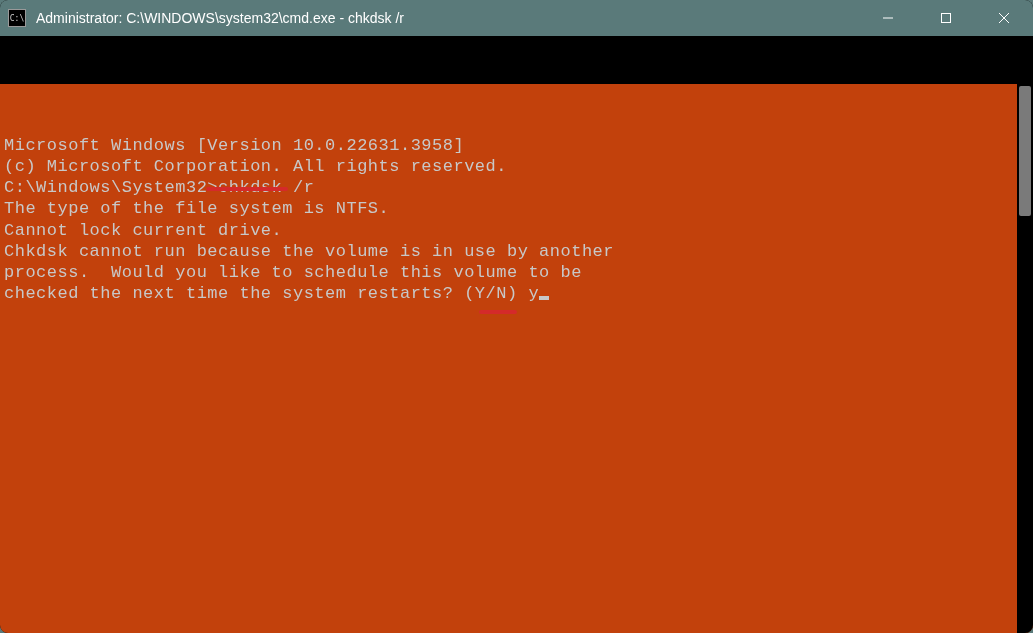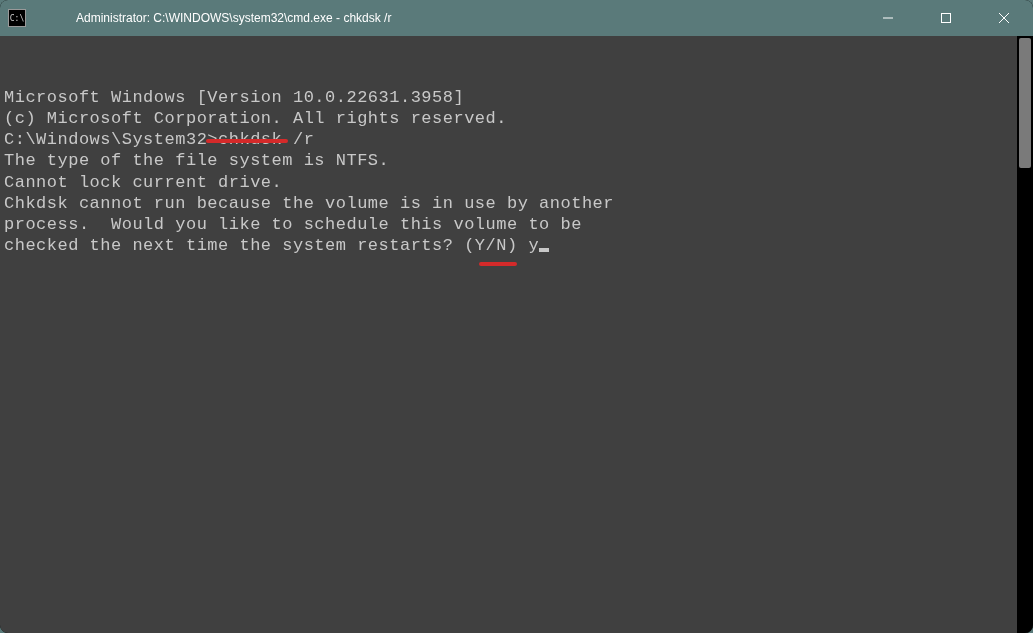--- a/index.html
+++ b/index.html
@@ -39,23 +39,22 @@
       display: flex;
       align-items: center;
       justify-content: center;
       font-size: 8px;
       color: #ccc;
       font-family: monospace;
       margin-right: 10px;
     }
     .title-text {
       color: #fff;
-      font-size: 12px;
+      font-size: 14px;
       flex: 1;
-      margin-left: 40px;
     }
     .window-controls {
       display: flex;
       height: 100%;
     }
     .win-btn {
       width: 58px;
       height: 36px;
       display: flex;
       align-items: center;
@@ -66,22 +65,23 @@
     .win-btn svg {
       width: 12px;
       height: 12px;
       stroke: #fff;
       stroke-width: 1;
       fill: none;
     }
     .terminal-wrap {
       flex: 1;
       display: flex;
-      background: #404040;
+      background: #c2410c;
       position: relative;
+      margin-top: 48px;
     }
     .terminal {
       flex: 1;
       padding: 8px 4px 4px 4px;
       font-family: 'Consolas', 'Courier New', monospace;
       font-size: 17px;
       line-height: 1.25;
       color: #c8c8c8;
       white-space: pre-wrap;
       letter-spacing: 0.5px;

